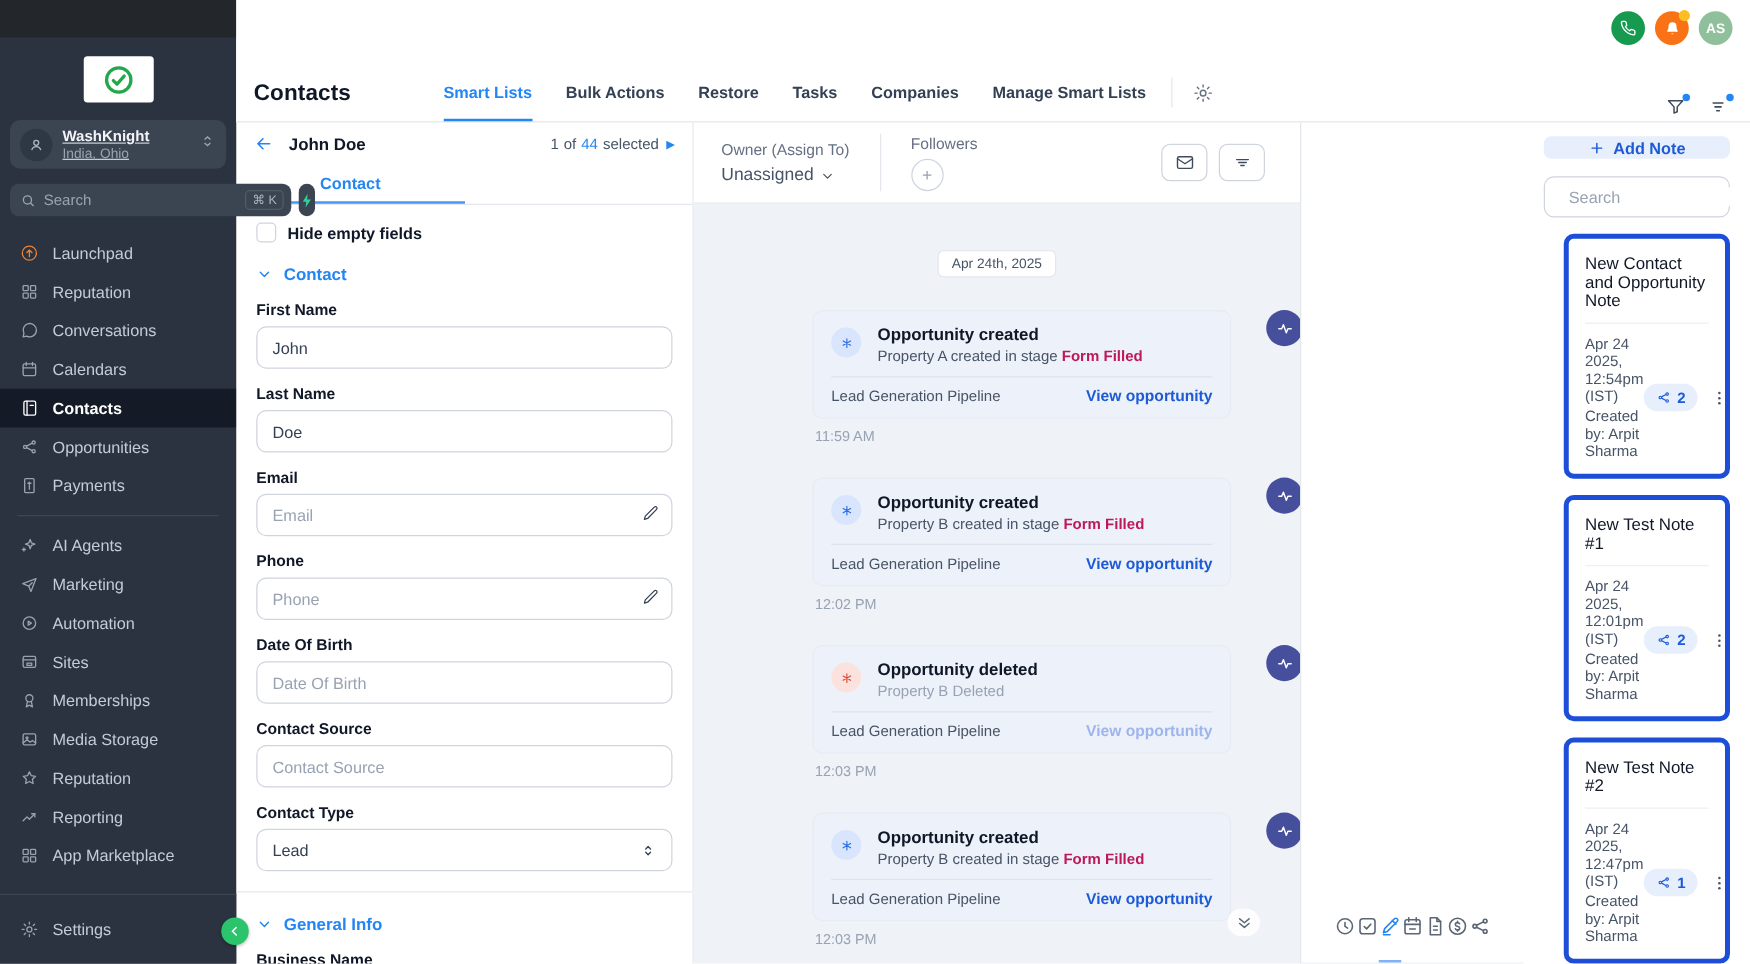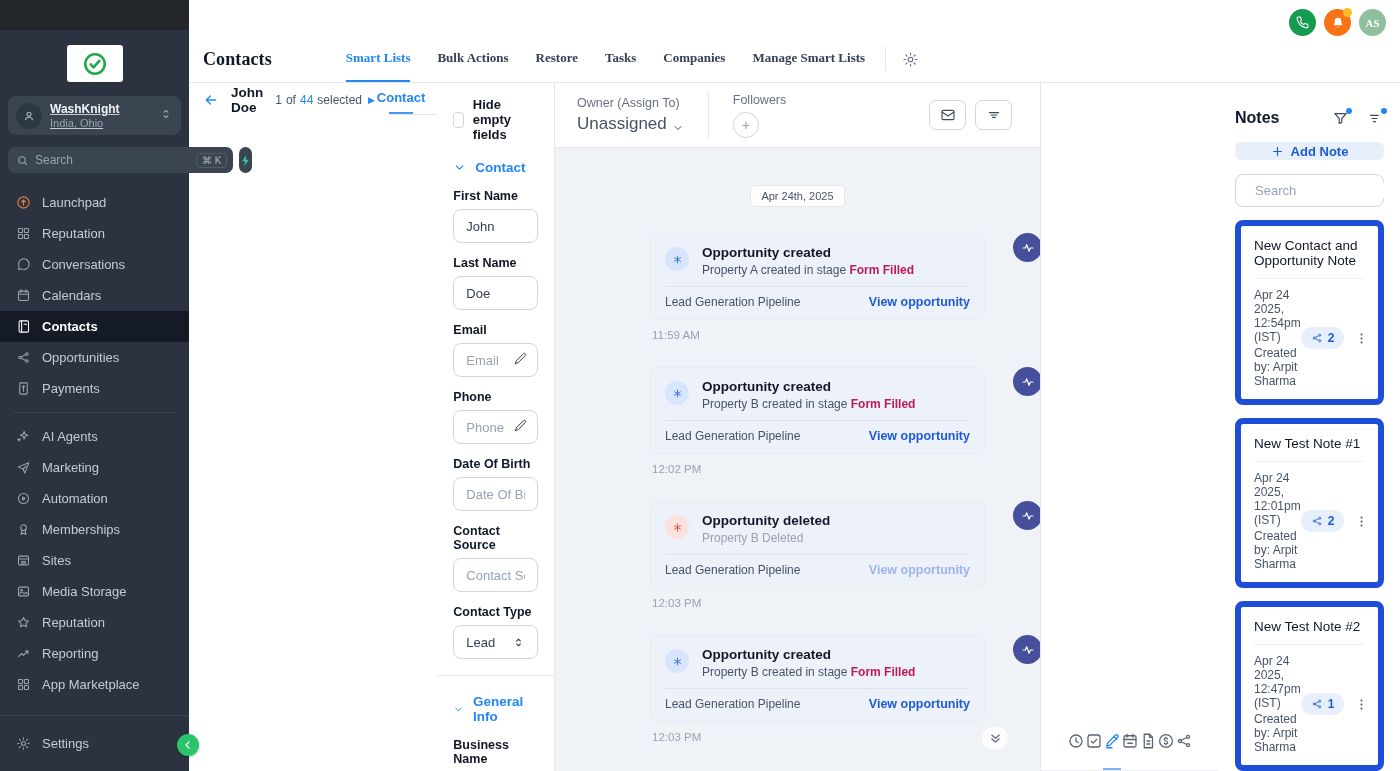--- a/index.html
+++ b/index.html
@@ -33,42 +33,42 @@
   .sb-item.active svg { stroke:#fff; }
   .sb-item.launchpad svg { stroke:#e8833a; }
   .sb-divider { height:1px; background:#3c4550; margin:8px 14px; }
   .sb-settings { position:absolute; left:0; right:0; bottom:0; height:56px; border-top:1px solid #3c4550; display:flex; align-items:center; gap:11px; padding:0 16px; font-size:13px; color:#c3ccd6; cursor:pointer; background:#2a333f; }
   .sb-settings svg { width:15px; height:15px; stroke:#99a3af; fill:none; stroke-width:1.7; stroke-linecap:round; }
   .collapse-btn { position:absolute; left:177px; top:734px; width:22px; height:22px; border-radius:50%; background:#2bc36b; border:none; z-index:60; display:flex; align-items:center; justify-content:center; cursor:pointer; box-shadow:0 1px 3px rgba(0,0,0,.3); }
   .collapse-btn svg { width:12px; height:12px; stroke:#fff; fill:none; stroke-width:2.5; stroke-linecap:round; }
 
   
   .main { flex:1; display:flex; flex-direction:column; height:771px; }
-  .top-header { height:83px; border-bottom:1px solid #e4e7ec; position:relative; background:#fff;font-family:Liberation Serif, serif; }
+  .top-header { height:98px; border-bottom:1px solid #e4e7ec; position:relative; background:#fff; }
   .top-icons { position:absolute; top:9px; right:14px; display:flex; gap:8px; align-items:center; }
   .circle-btn { width:27px; height:27px; border-radius:50%; border:none; display:flex; align-items:center; justify-content:center; cursor:pointer; position:relative; }
   .phone-btn { background:#169a50; }
   .phone-btn svg { width:13px; height:13px; stroke:#fff; fill:none; stroke-width:2; stroke-linejoin:round; }
   .bell-btn { background:#f97316; }
   .bell-btn svg { width:14px; height:14px; fill:#fff; }
   .bell-dot { position:absolute; top:-1px; right:-1px; width:9px; height:9px; border-radius:50%; background:#fbbf24; }
   .user-avatar { width:27px; height:27px; border-radius:50%; background:#8fbf9b; color:#fff; font-size:11px; font-weight:bold; display:flex; align-items:center; justify-content:center; cursor:pointer; }
   .top-nav { position:absolute; left:14px; right:0; bottom:0; height:46px; display:flex; align-items:stretch; }
   .tn-title { font-size:18px; font-weight:bold; color:#101828; display:flex; align-items:center; margin-right:30px; letter-spacing:.1px; }
   .tn-tabs { display:flex; gap:27px;margin-left:44px; }
   .tn-tab { display:flex; align-items:center; font-size:13px; color:#344054; font-weight:bold; border-bottom:2.5px solid transparent; cursor:pointer; }
   .tn-tab.active { color:#2486f3; border-color:#2486f3; }
   .tn-sep { width:1px; background:#e4e7ec; height:24px; align-self:center; margin:0 16px 0 20px; }
   .tn-gear { display:flex; align-items:center; cursor:pointer; }
   .tn-gear svg { width:17px; height:17px; stroke:#667085; fill:none; stroke-width:1.6; stroke-linecap:round; }
 
   .content { flex:1; display:flex; min-height:0; }
 
   
-  .contact-col { width:366px; flex:0 0 366px; border-right:1px solid #e4e7ec; display:flex; min-height:0; background:#fff; }
+  .contact-col { width:366px; flex:0 0 366px; border-right:1px solid #e4e7ec; display:flex; flex-direction:column; min-height:0; background:#fff; }
   .cc-header { height:34px; display:flex; align-items:center; padding:0 14px; gap:12px; flex:0 0 34px; }
   .back-btn { background:none; border:none; cursor:pointer; display:flex; }
   .back-btn svg { width:16px; height:16px; stroke:#2486f3; fill:none; stroke-width:2; stroke-linecap:round; stroke-linejoin:round; }
   .cc-name { font-size:13.5px; font-weight:bold; color:#101828; flex:1; }
   .cc-selection { font-size:12px; color:#475467; display:flex; align-items:center; gap:4px; }
   .cc-selection .blue { color:#2486f3; }
   .cc-next { color:#2486f3; font-size:9px; cursor:pointer; margin-left:2px; }
   .cc-tabs { height:32px; flex:0 0 32px; display:flex; border-bottom:1px solid #e4e7ec; }
   .cc-tab { width:50%; display:flex; align-items:center; justify-content:center; font-size:13px; color:#344054; border-bottom:2.5px solid transparent; cursor:pointer; }
   .cc-tab.active { color:#2486f3; font-weight:bold; border-color:#4a96f5; }
@@ -89,21 +89,21 @@
   .select-box { display:flex; align-items:center; justify-content:space-between; cursor:pointer; }
   .select-box svg { width:13px; height:13px; stroke:#344054; fill:none; stroke-width:2; stroke-linecap:round; stroke-linejoin:round; }
   .cc-divider { height:1px; background:#e4e7ec; margin:16px -16px 0; }
   .gi-label { font-size:12.5px; font-weight:bold; color:#101828; margin-top:12px; }
 
   
   .timeline-col { width:485px; flex:0 0 485px; display:flex; flex-direction:column; min-height:0; }
   .tl-header { height:65px; flex:0 0 65px; background:#fff; border-bottom:1px solid #e4e7ec; display:flex; align-items:center; padding:0 28px 0 22px; }
   .owner-block { padding-right:24px; }
   .owner-label { font-size:12.5px; color:#667085; }
-  .owner-value { margin-top:4px; font-size:17px; color:#475467; display:flex; align-items:flex-end; gap:5px; cursor:pointer; }
+  .owner-value { margin-top:4px; font-size:14px; color:#475467; display:flex; align-items:flex-end; gap:5px; cursor:pointer; }
   .owner-value svg { width:12px; height:12px; stroke:#475467; fill:none; stroke-width:2; stroke-linecap:round; stroke-linejoin:round; }
   .tl-vsep { width:1px; height:46px; background:#e4e7ec; margin-right:24px; }
   .followers-block { flex:1; }
   .followers-label { font-size:12.5px; color:#667085; }
   .add-follower { margin-top:5px; width:26px; height:26px; border-radius:50%; border:1px solid #d0d5dd; background:#fff; color:#98a2b3; font-size:14px; display:flex; align-items:center; justify-content:center; cursor:pointer; }
   .tl-buttons { display:flex; gap:9px; }
   .tool-btn { width:37px; height:30px; border:1px solid #d0d5dd; border-radius:7px; background:#fff; display:flex; align-items:center; justify-content:center; cursor:pointer; }
   .tool-btn svg { width:16px; height:16px; stroke:#3f4a5a; fill:none; stroke-width:1.7; stroke-linecap:round; stroke-linejoin:round; }
   .tl-feed { flex:1; background:#eff2f6; position:relative; overflow:hidden; padding-top:37px; }
   .date-chip { width:max-content; margin:0 auto; background:#fff; border:1px solid #e4e7ec; border-radius:5px; font-size:11px; color:#475467; padding:4px 10px; }
@@ -142,21 +142,21 @@
   .notes-head-icons { display:flex; gap:18px; }
   .mini-icon-btn { position:relative; background:none; border:none; cursor:pointer; display:flex; }
   .mini-icon-btn svg { width:17px; height:17px; stroke:#3f4a5a; fill:none; stroke-width:1.7; stroke-linecap:round; stroke-linejoin:round; }
   .blue-dot { position:absolute; top:-2px; right:-3px; width:6px; height:6px; border-radius:50%; background:#2486f3; }
   .add-note-btn { margin-top:15px; width:100%; height:18px; border:none; border-radius:6px; background:#e7eefc; color:#1d5bd6; font-size:13px; font-weight:bold; display:flex; align-items:center; justify-content:center; gap:7px; cursor:pointer; font-family:"Liberation Sans", sans-serif; }
   .add-note-btn svg { width:13px; height:13px; stroke:#1d5bd6; fill:none; stroke-width:2.2; stroke-linecap:round; }
   .notes-search { margin-top:14px; height:33px; border:1px solid #d0d5dd; border-radius:8px; display:flex; align-items:center; padding:0 11px; gap:8px; }
   .notes-search svg { width:14px; height:14px; stroke:#667085; fill:none; stroke-width:1.8; stroke-linecap:round; }
   .notes-search input { flex:1; border:none; outline:none; font-size:13px; color:#344054; font-family:"Liberation Sans", sans-serif; }
   .notes-search input::placeholder { color:#98a2b3; }
-  .note-card { margin-top:13px; border:6px solid #1d4ed8; border-radius:8px; padding:12px 13px 11px; }
+  .note-card { margin-top:13px; border:4px solid #1d4ed8; border-radius:8px; padding:12px 13px 11px;margin-left:16px; }
   .note-title { font-size:13.5px; color:#101828; }
   .note-divider { height:1px; background:#eef0f3; margin:10px 0 9px; }
   .note-foot { display:flex; align-items:center; }
   .note-meta { flex:1; }
   .note-date { font-size:12px; color:#475467; }
   .note-creator { font-size:12px; color:#475467; margin-top:2px; }
   .note-badge { display:flex; align-items:center; gap:5px; background:#e7eefc; color:#1d5bd6; font-size:12px; font-weight:bold; border-radius:12px; padding:4px 10px; cursor:pointer; }
   .note-badge svg { width:12px; height:12px; stroke:#1d5bd6; fill:none; stroke-width:1.8; }
   .kebab-btn { background:none; border:none; cursor:pointer; margin-left:10px; display:flex; }
   .kebab-btn svg { width:15px; height:15px; fill:#475467; }
@@ -274,31 +274,31 @@
         </div>
       <div class="sb-item">
           <svg viewBox="0 0 24 24">
             <circle cx="12" cy="12" r="8"></circle>
             <path d="M10.5 9.5l4 2.5-4 2.5z"></path>
           </svg>
           <span>Automation</span>
         </div>
       <div class="sb-item">
           <svg viewBox="0 0 24 24">
+            <rect x="4" y="5" width="16" height="14" rx="2"></rect>
+            <path d="M4 9.5h16M9 13.5h6M9 13.5v3h6v-3"></path>
+          </svg>
+          <span>Sites</span>
+        </div>
+      <div class="sb-item">
+          <svg viewBox="0 0 24 24">
             <circle cx="12" cy="9" r="4.5"></circle>
             <path d="M9.5 13l-1.4 7 3.9-2.3 3.9 2.3-1.4-7"></path>
           </svg>
           <span>Memberships</span>
-        </div>
-      <div class="sb-item">
-          <svg viewBox="0 0 24 24">
-            <rect x="4" y="5" width="16" height="14" rx="2"></rect>
-            <path d="M4 9.5h16M9 13.5h6M9 13.5v3h6v-3"></path>
-          </svg>
-          <span>Sites</span>
         </div>
       <div class="sb-item">
           <svg viewBox="0 0 24 24">
             <rect x="4" y="5" width="16" height="14" rx="2"></rect>
             <circle cx="9" cy="10" r="1.3"></circle>
             <path d="M4 16.5l5-4 4 3 3-2 4 3.2"></path>
           </svg>
           <span>Media Storage</span>
         </div>
       <div class="sb-item">

